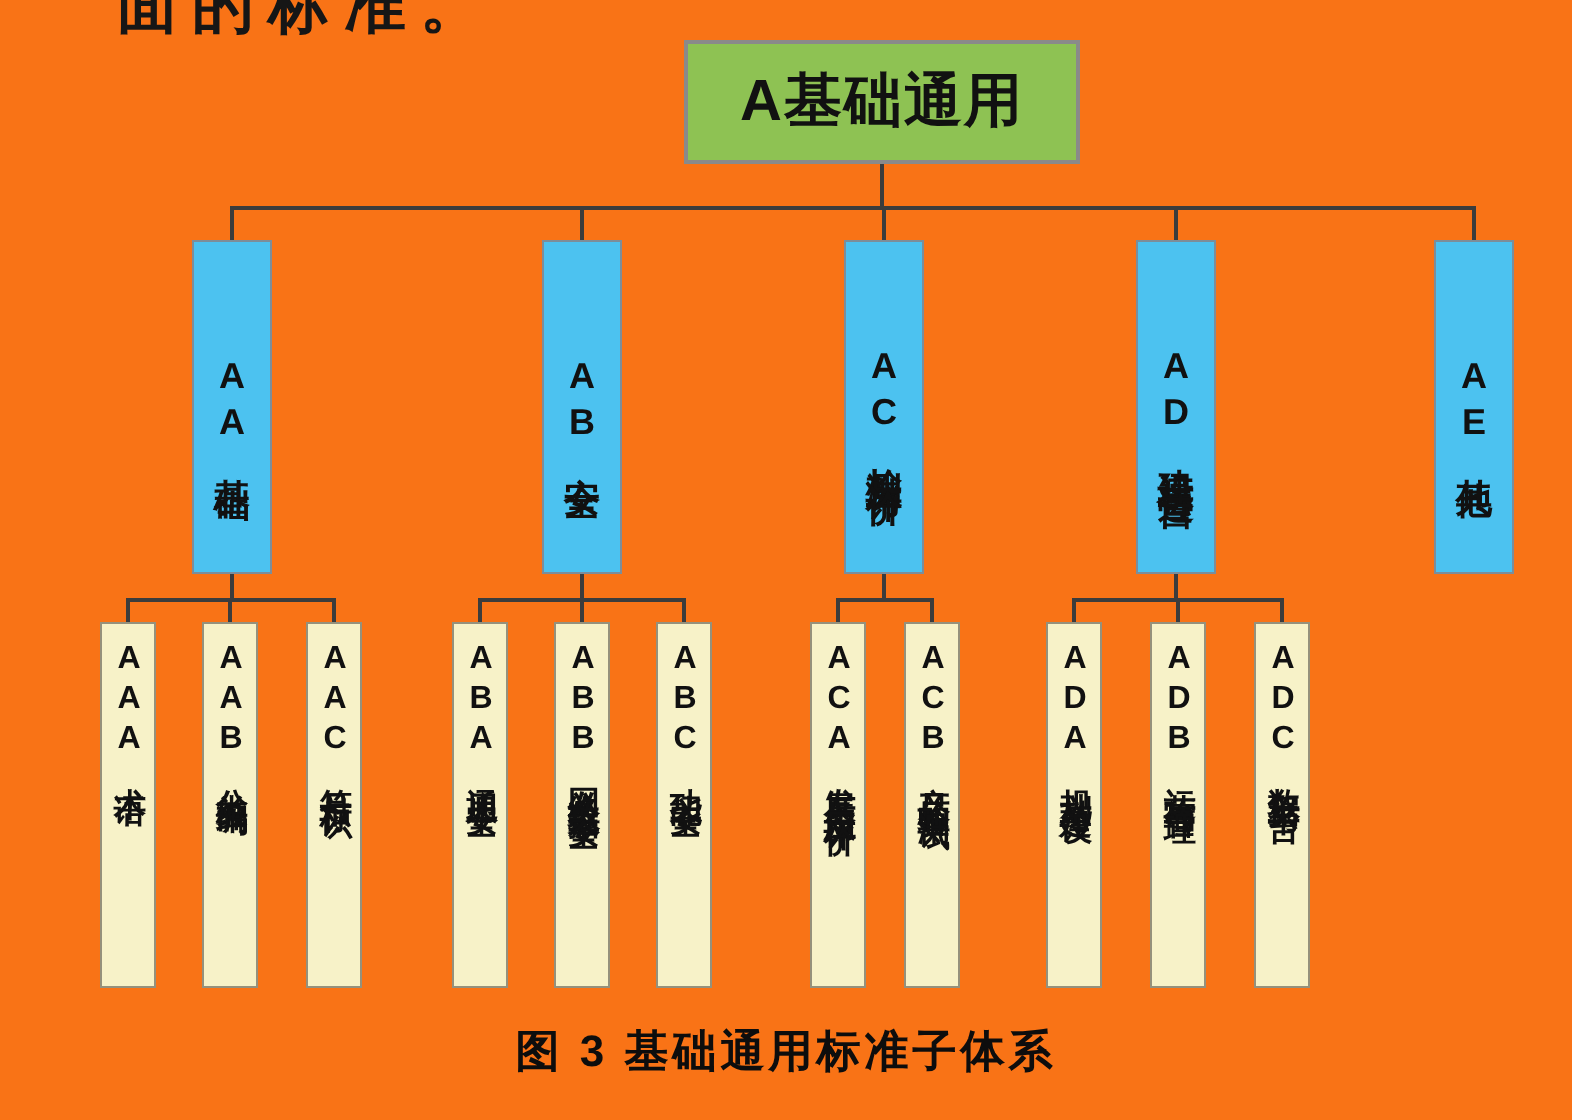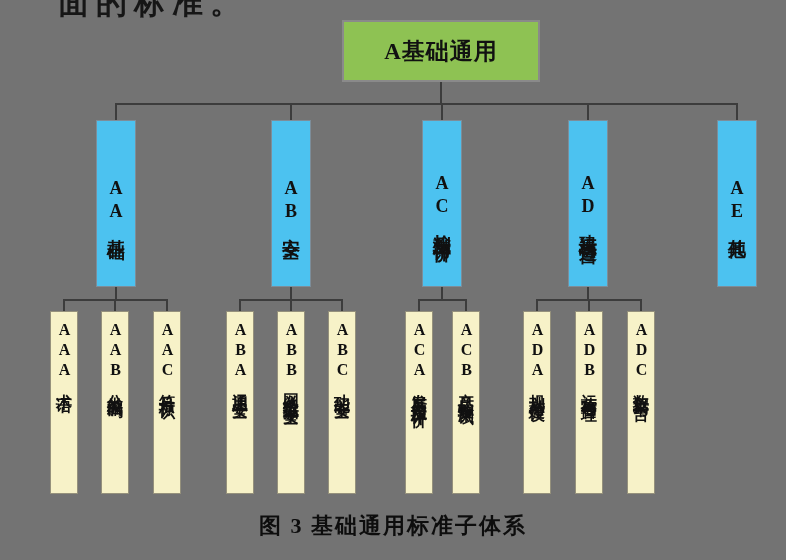--- a/index.html
+++ b/index.html
@@ -1,28 +1,28 @@
 <!DOCTYPE html>
 <html style="--root-fill: #8EC253; --branch-fill: #4CC2F0; --leaf-fill: #F7F2C8; --line: #3C3C3C;"><head>
 <meta charset="utf-8">
 <style>
   html,body{margin:0;padding:0;background:#ffffff;}
   .stage{
-    position:relative;width:786px;height:560px;background:#737373;overflow:hidden;
-    font-family:Liberation Serif, serif;color:#111;
+    position:relative;width:786px;height:560px;background:#f97316;overflow:hidden;
+    font-family:Liberation Sans, sans-serif;color:#111;
   }
   .clipped-top{
     position:absolute;left:58px;top:-18px;font-size:31px;font-weight:bold;
     letter-spacing:7px;white-space:nowrap;color:#161616;
   }
   .node{position:absolute;box-sizing:border-box;display:flex;justify-content:center;}
   .root{
     left:342px;top:20px;width:198px;height:62px;
     background:var(--root-fill,#8EC253);border:2px solid #8a8a8a;
-    align-items:center;font-size:23px;font-weight:bold;letter-spacing:1px;
+    align-items:center;font-size:29px;font-weight:bold;letter-spacing:1px;
   }
   .branch{
     top:120px;width:40px;height:167px;
     background:var(--branch-fill,#4CC2F0);border:1.5px solid #7d8d99;
     align-items:center;
   }
   .leaf{
     top:311px;width:28px;height:183px;
     background:var(--leaf-fill,#F7F2C8);border:1.5px solid #95917c;
     align-items:flex-start;padding-top:9px;

